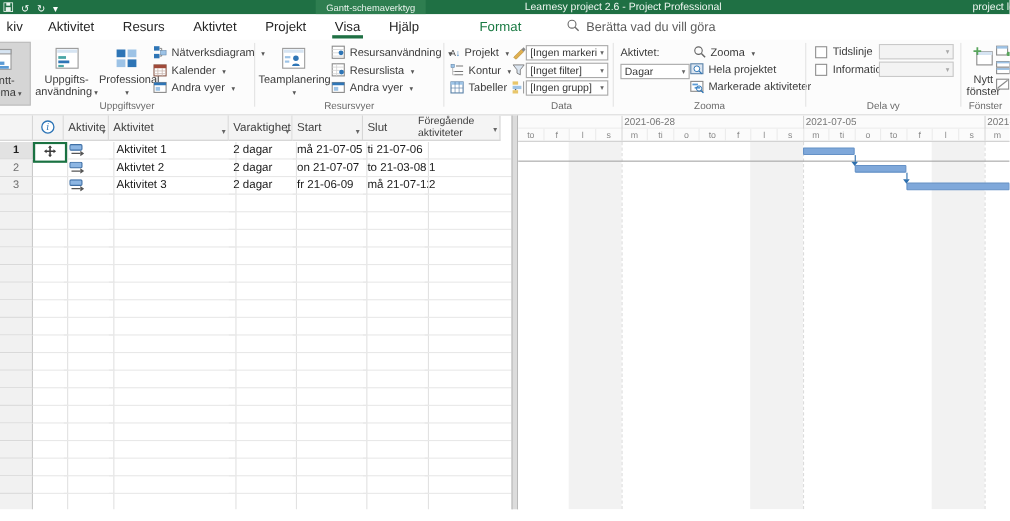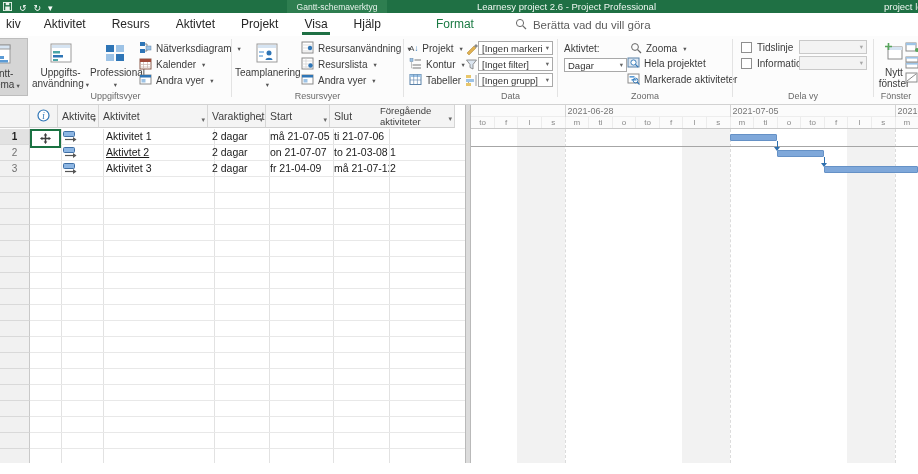--- a/index.html
+++ b/index.html
@@ -388,37 +388,37 @@
         <div class="cell" style="left: 386px; width: 78px;"></div>
       </div>
       <div class="trow" style="top: 16px;">
         <div class="cell num" style="left: 0px; width: 29px;">2</div>
         <div class="cell" style="left: 30px; width: 27px;"></div>
         <div class="cell mode" style="left: 58px; width: 40px;"><span><svg width="15" height="11" viewBox="0 0 15 11">
               <rect x="0.5" y="0.5" width="11" height="5" rx="1" fill="#8db6e3" stroke="#3f6fa5"></rect>
               <path d="M2 8.5 H10" stroke="#555" stroke-width="1.2" fill="none"></path>
               <path d="M10 6 L13.5 8.5 L10 11 Z" fill="#555"></path>
             </svg></span></div>
-        <div class="cell" style="left: 99px; width: 108px; padding-left: 7px; text-decoration: underline;">Aktivtet 2</div>
+        <div class="cell" style="left: 99px; width: 108px; padding-left: 7px;">Aktivtet 2</div>
         <div class="cell" style="left: 208px; width: 57px;">2 dagar</div>
         <div class="cell" style="left: 266px; width: 63px;">on 21-07-07</div>
         <div class="cell" style="left: 330px; width: 55px;">to 21-03-08</div>
         <div class="cell" style="left: 386px; width: 78px;">1</div>
       </div>
       <div class="trow" style="top: 32px;">
         <div class="cell num" style="left: 0px; width: 29px;">3</div>
         <div class="cell" style="left: 30px; width: 27px;"></div>
         <div class="cell mode" style="left: 58px; width: 40px;"><span><svg width="15" height="11" viewBox="0 0 15 11">
               <rect x="0.5" y="0.5" width="11" height="5" rx="1" fill="#8db6e3" stroke="#3f6fa5"></rect>
               <path d="M2 8.5 H10" stroke="#555" stroke-width="1.2" fill="none"></path>
               <path d="M10 6 L13.5 8.5 L10 11 Z" fill="#555"></path>
             </svg></span></div>
         <div class="cell" style="left: 99px; width: 108px; padding-left: 7px;">Aktivitet 3</div>
         <div class="cell" style="left: 208px; width: 57px;">2 dagar</div>
-        <div class="cell" style="left: 266px; width: 63px;">fr 21-04-09</div>
+        <div class="cell" style="left: 266px; width: 63px;">fr 21-06-09</div>
         <div class="cell" style="left: 330px; width: 55px;">må 21-07-12</div>
         <div class="cell" style="left: 386px; width: 78px;">2</div>
       </div>
       <div class="trow" style="top: 48px;">
         <div class="cell num" style="left: 0px; width: 29px;"></div>
         <div class="cell" style="left: 30px; width: 27px;"></div>
         <div class="cell mode" style="left: 58px; width: 40px;"></div>
         <div class="cell" style="left: 99px; width: 108px; padding-left: 7px;"></div>
         <div class="cell" style="left: 208px; width: 57px;"></div>
         <div class="cell" style="left: 266px; width: 63px;"></div>

